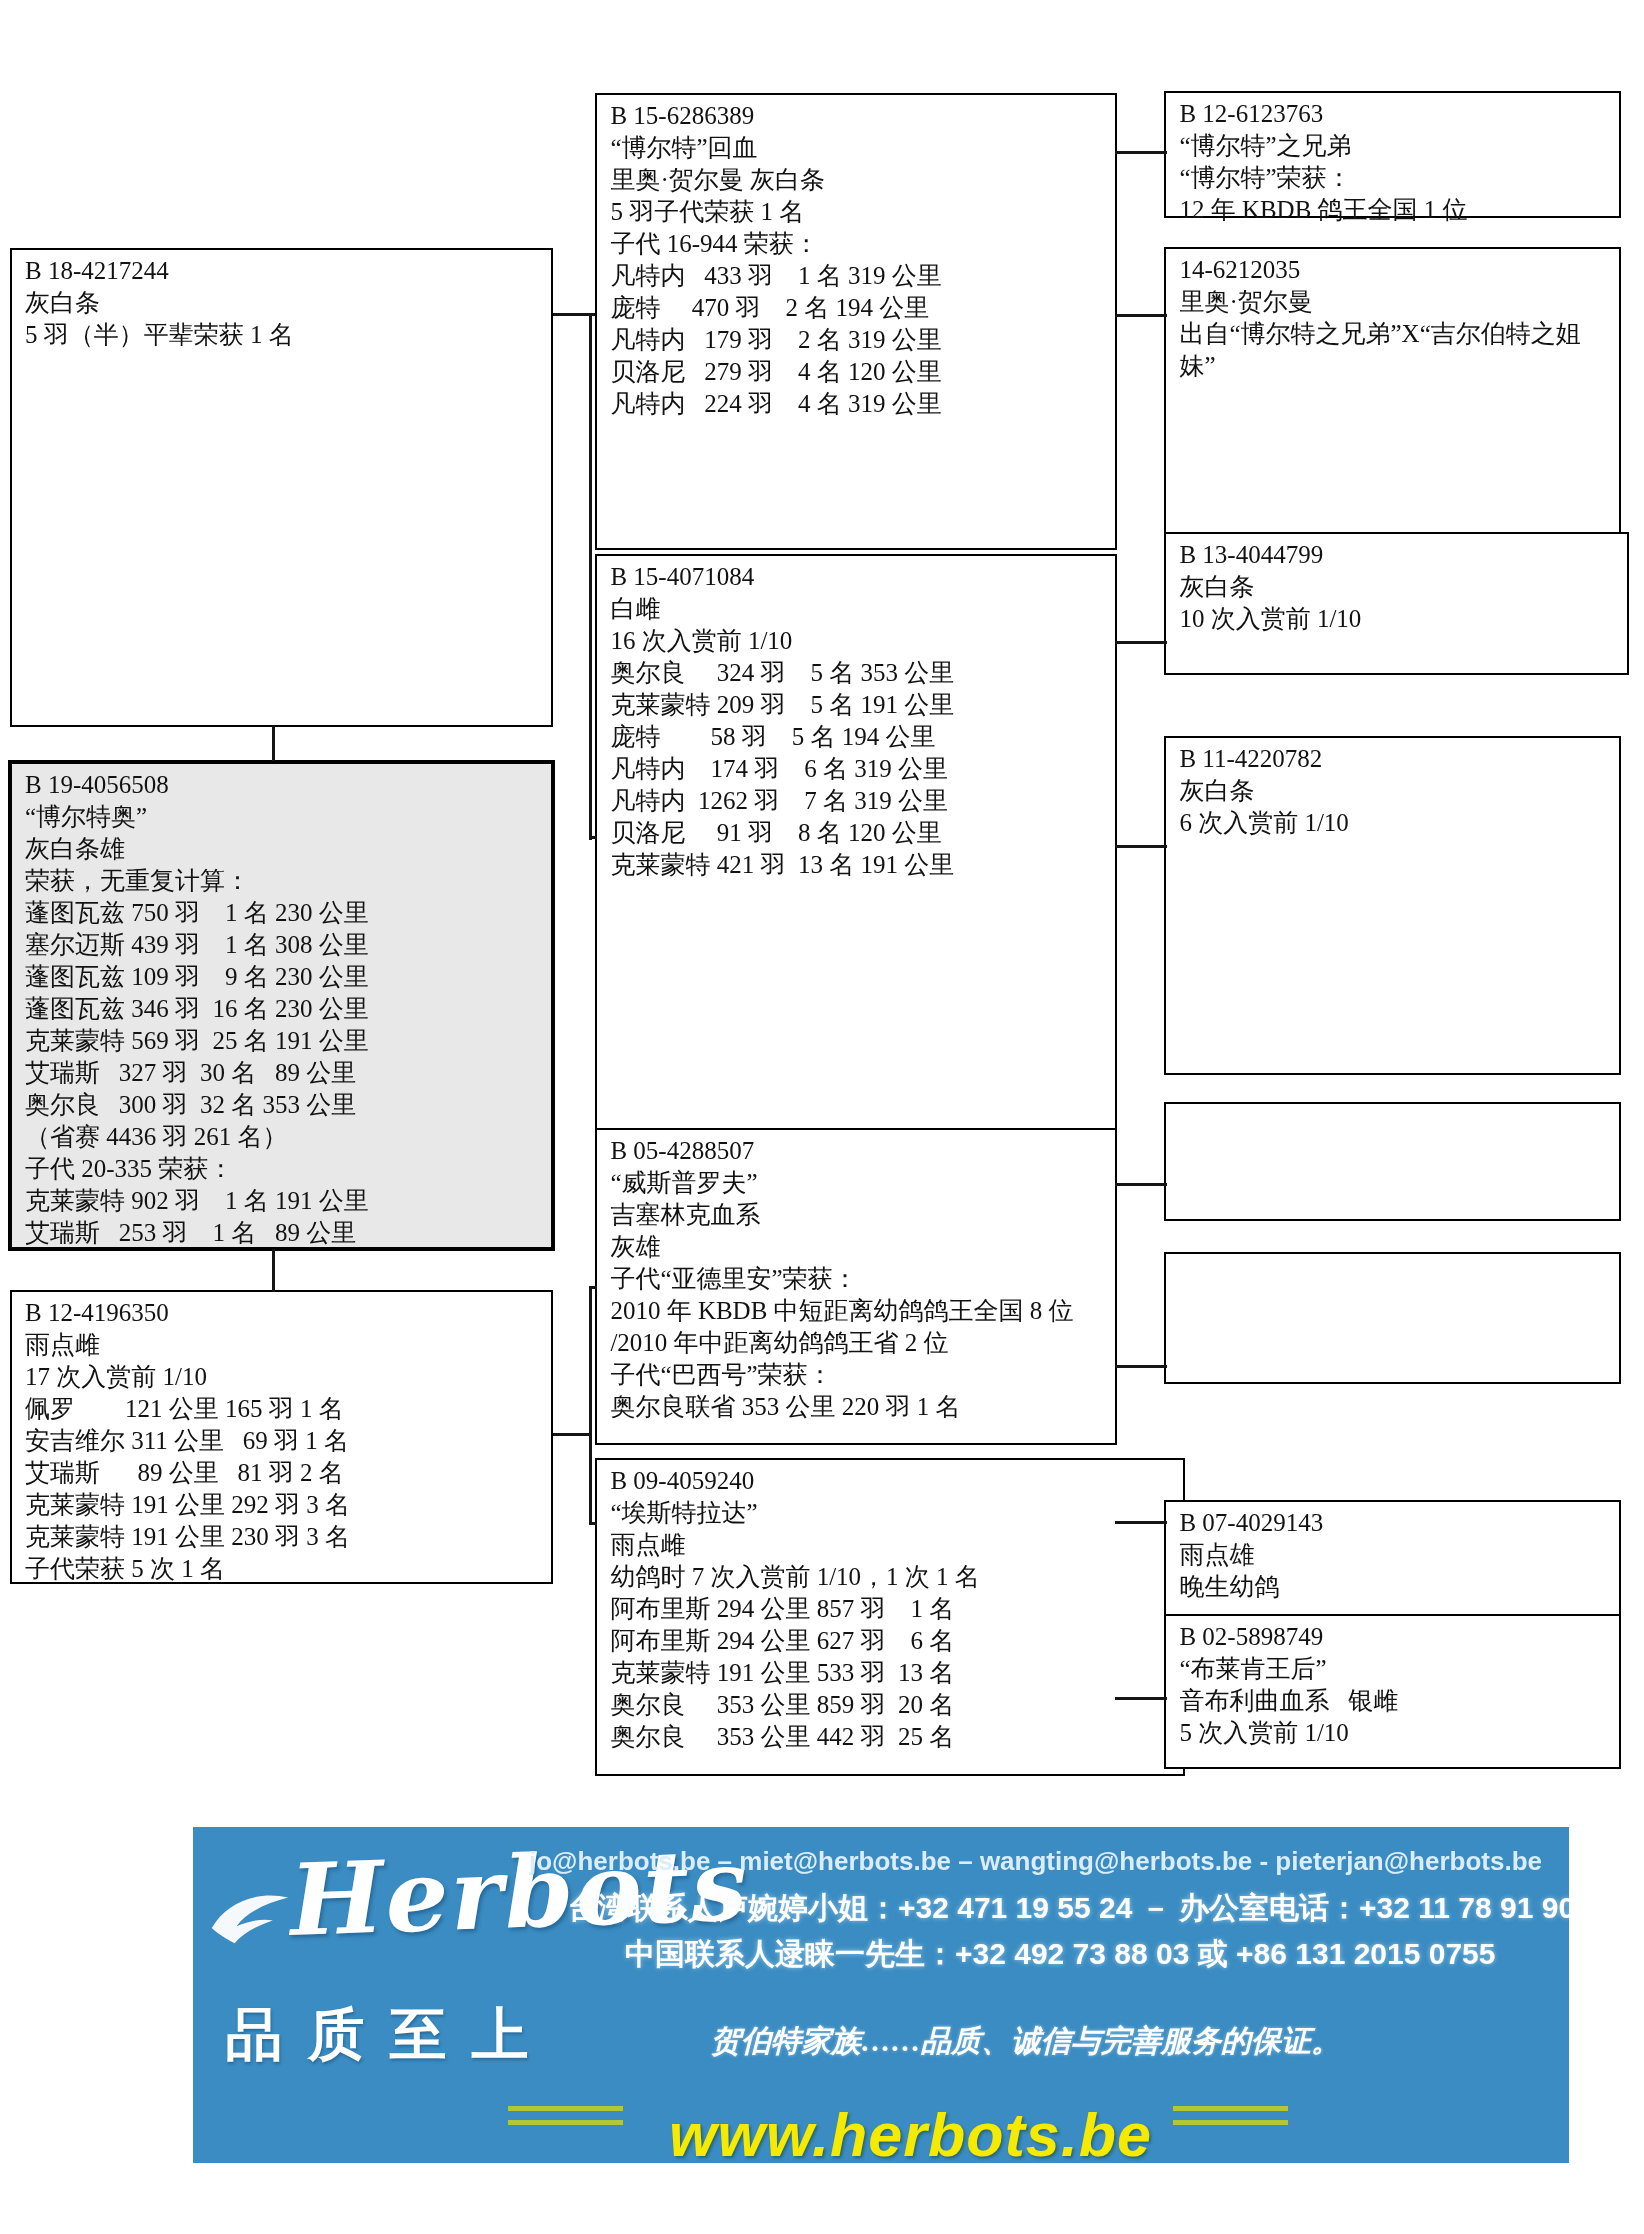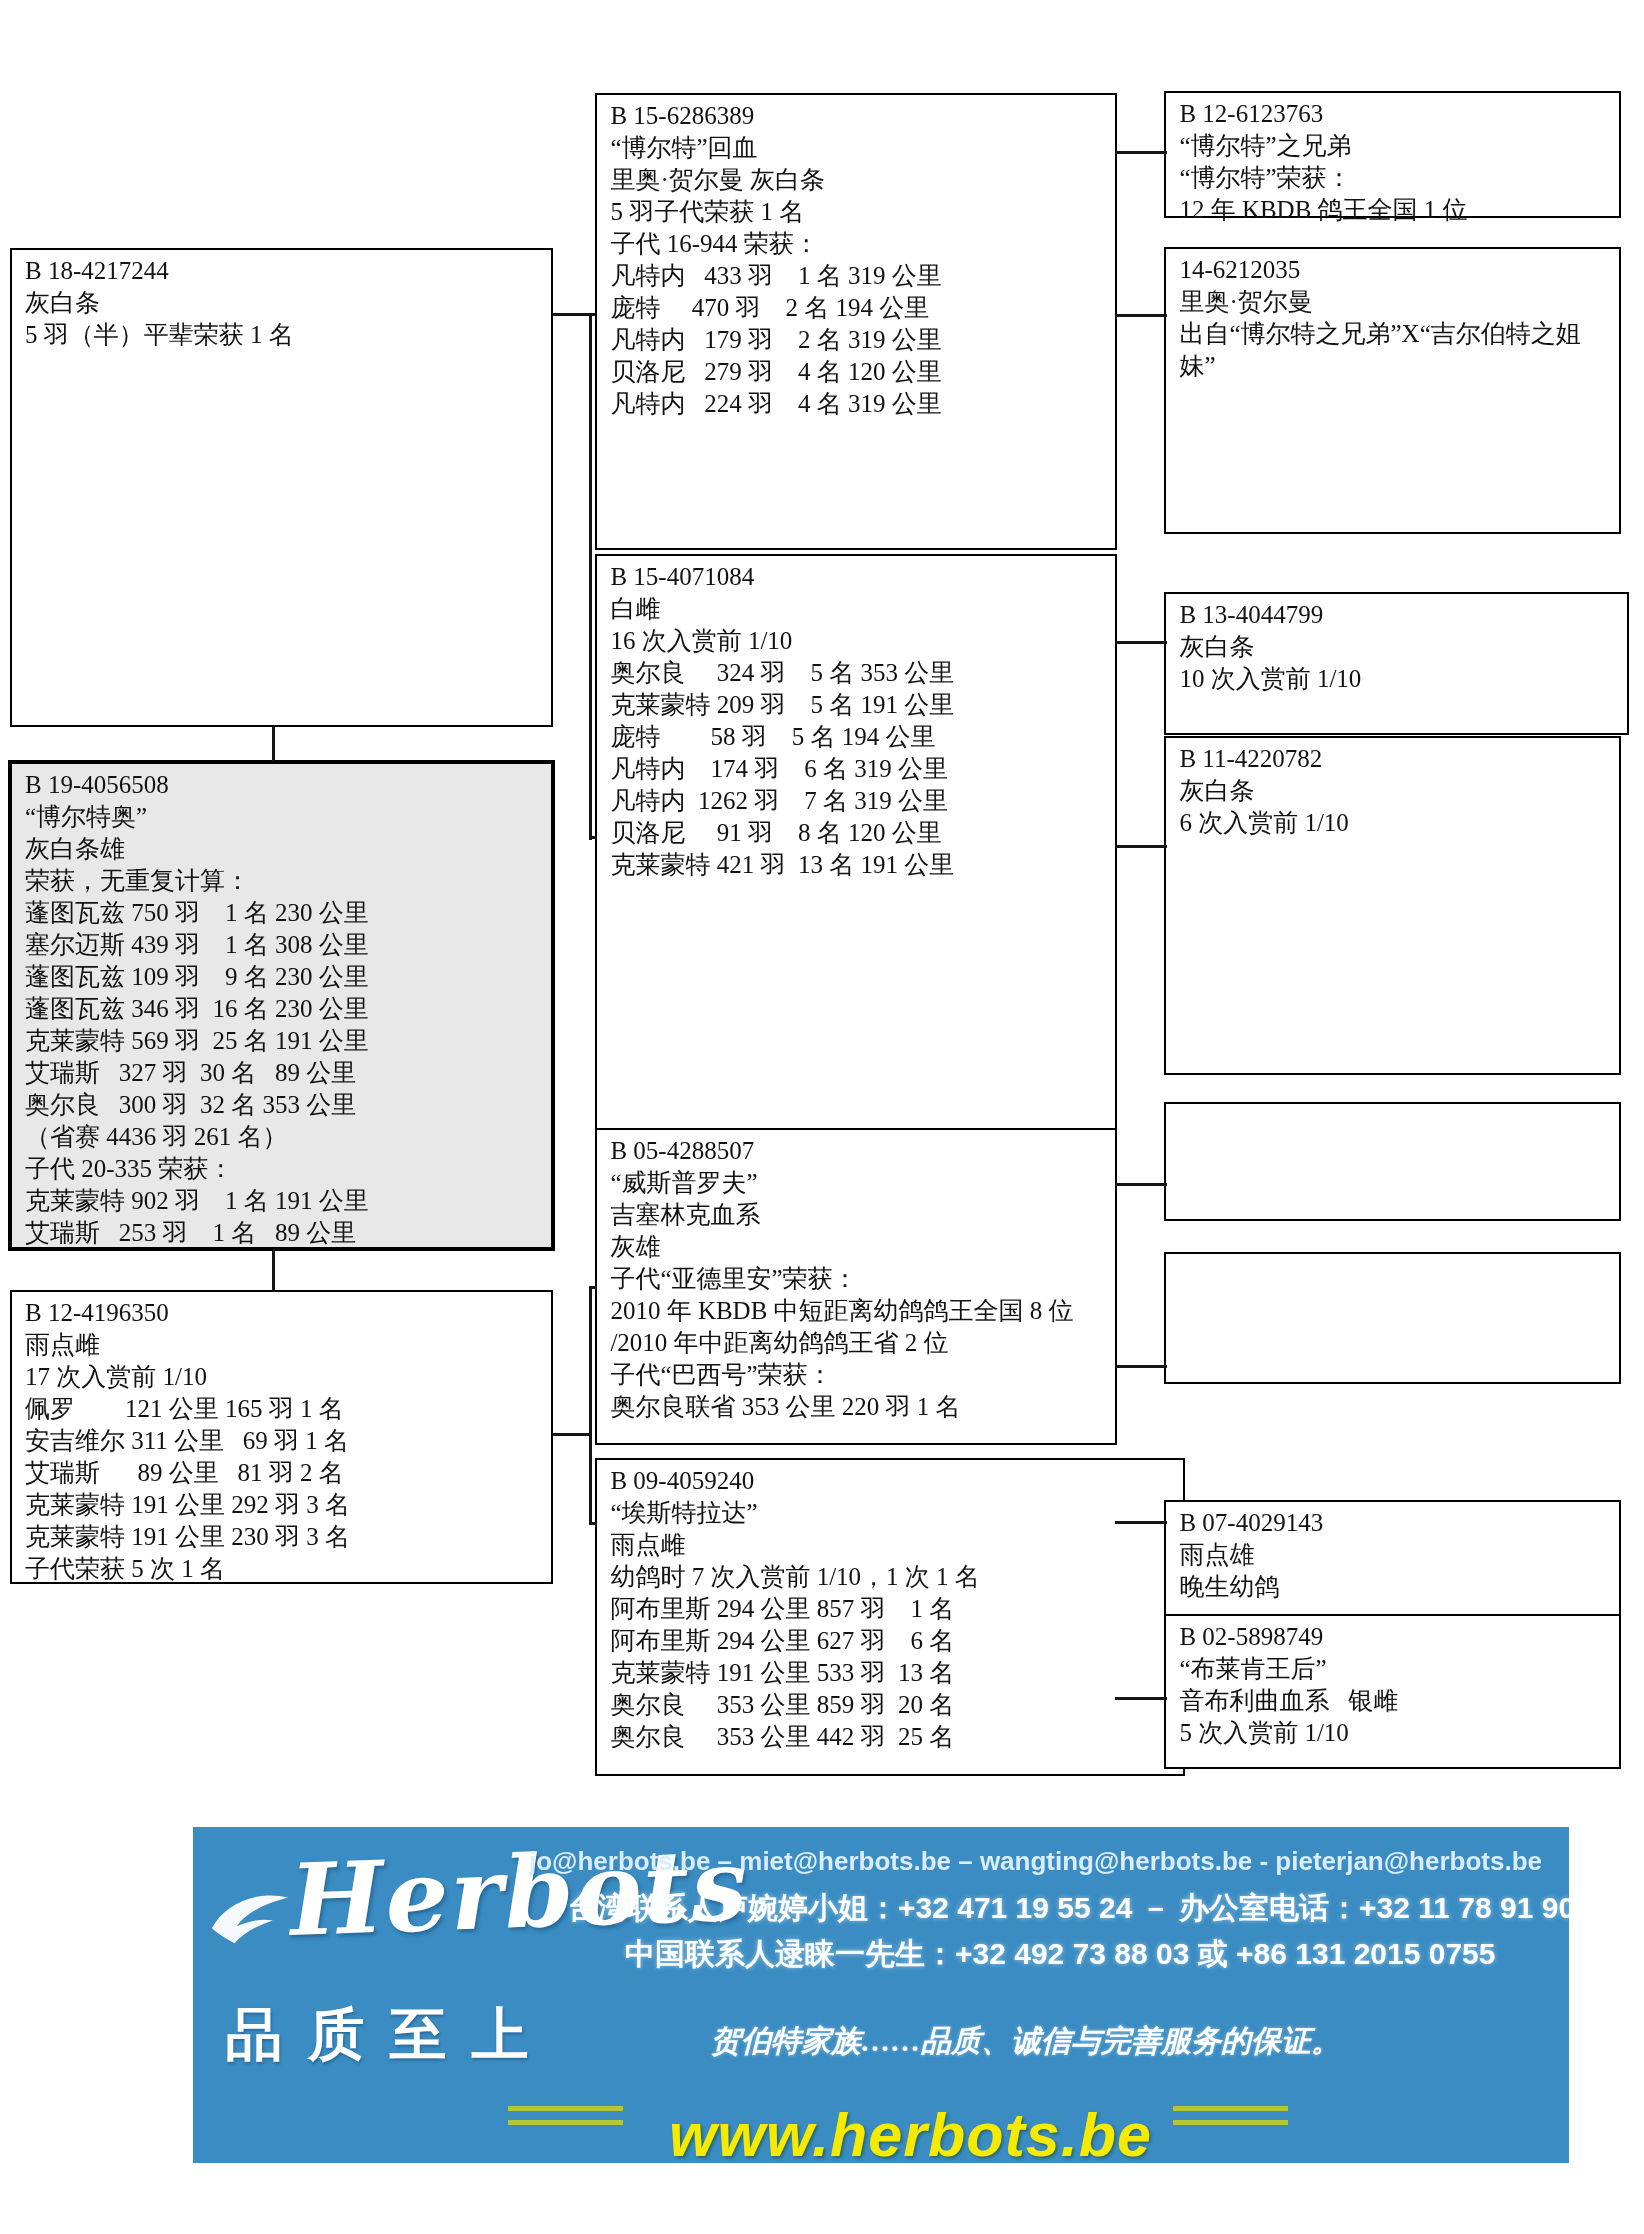--- a/index.html
+++ b/index.html
@@ -167,21 +167,21 @@
 “博尔特”荣获：
 12 年 KBDB 鸽王全国 1 位</div>
   </div>
 
   <div class="pbox" style="left:1164px; top:247px; width:457px; height:287px;">
     <div class="ring">14-6212035</div>
     <div class="body">里奥·贺尔曼
 出自“博尔特之兄弟”X“吉尔伯特之姐妹”</div>
   </div>
 
-  <div class="pbox" style="left:1164px; top:592px; width:465px; height:143px;">
+  <div class="pbox" style="left:1164px; top:532px; width:465px; height:143px;">
     <div class="ring">B 13-4044799</div>
     <div class="body">灰白条
 10 次入赏前 1/10</div>
   </div>
 
   <div class="pbox" style="left:1164px; top:736px; width:457px; height:339px;">
     <div class="ring">B 11-4220782</div>
     <div class="body">灰白条
 6 次入赏前 1/10</div>
   </div>

